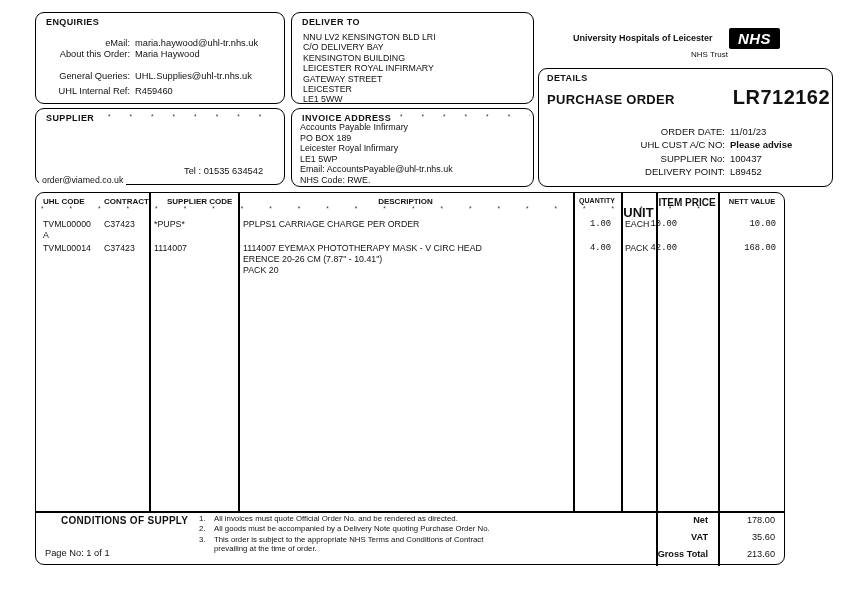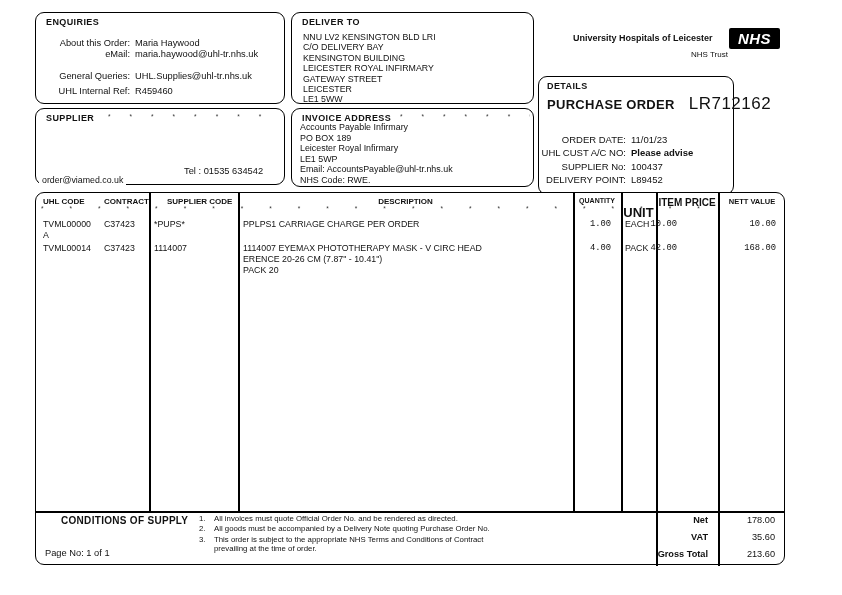--- a/index.html
+++ b/index.html
@@ -27,21 +27,21 @@
   
   .org-name  { position:absolute; left:573px; top:33px; font-size:9px; font-weight:bold; white-space:nowrap; }
   .nhs-logo  { position:absolute; left:729px; top:28px; width:51px; height:21px; background:#000; border-radius:2px;
                display:flex; align-items:center; justify-content:center; }
   .nhs-logo span { color:#fff; font-weight:bold; font-style:italic; font-size:15px; letter-spacing:.5px; }
   .nhs-trust { position:absolute; left:691px; top:50px; font-size:8px; white-space:nowrap; }
 
   
   .details-po { position:absolute; left:8px; top:17px; display:flex; align-items:baseline; gap:14px; white-space:nowrap; }
   .po-label  { font-size:13px; font-weight:bold; letter-spacing:.3px; }
-  .po-number { font-size:17px; font-weight:normal; letter-spacing:.5px; }
+  .po-number { font-size:20px; font-weight:bold; letter-spacing:.5px;margin-left:44px; }
   .details-rows { position:absolute; top:56px; left:0; right:12px; font-size:9.5px; }
   .det-row   { display:flex; line-height:13.4px; }
   .det-label { flex:1; text-align:right; white-space:nowrap; }
   .det-value { width:90px; margin-left:5px; white-space:nowrap; }
   .bold { font-weight:bold; }
 
   
   .vline { position:absolute; width:1.5px; background:#000; top:0; }
   .hline { position:absolute; height:1.5px; background:#000; left:0; width:100%; }
   .th    { position:absolute; top:4px; font-weight:bold; font-size:8px; white-space:nowrap; }
@@ -62,26 +62,26 @@
 </style>
 </head>
 <body>
 
 <div class="page">
 
   <div class="box" style="left:35px; top:12px; width:250px; height:92px;">
     <div class="bh">ENQUIRIES</div>
     <div class="enq-rows">
       <div class="enq-row">
+        <span class="enq-label">eMail:</span>
+        <span class="enq-value">maria.haywood@uhl-tr.nhs.uk</span>
+      </div>
+      <div class="enq-row">
         <span class="enq-label">About this Order:</span>
         <span class="enq-value">Maria Haywood</span>
-      </div>
-      <div class="enq-row">
-        <span class="enq-label">eMail:</span>
-        <span class="enq-value">maria.haywood@uhl-tr.nhs.uk</span>
       </div>
       <div class="enq-row mt12">
         <span class="enq-label">General Queries:</span>
         <span class="enq-value">UHL.Supplies@uhl-tr.nhs.uk</span>
       </div>
       <div class="enq-row mt4">
         <span class="enq-label">UHL Internal Ref:</span>
         <span class="enq-value">R459460</span>
       </div>
     </div>
@@ -119,21 +119,21 @@
     <div class="addr" style="left:8px; top:13px; line-height:10.5px; font-size:8.9px;">
       <div>Accounts Payable Infirmary</div>
       <div>PO BOX 189</div>
       <div>Leicester Royal Infirmary</div>
       <div>LE1 5WP</div>
       <div>Email: AccountsPayable@uhl-tr.nhs.uk</div>
       <div>NHS Code: RWE.</div>
     </div>
   </div>
 
-  <div class="box" style="left:538px; top:76px; width:196px; height:119px;">
+  <div class="box" style="left:538px; top:68px; width:295px; height:119px;">
     <div class="bh" style="left:8px;">DETAILS</div>
     <div class="details-po">
       <span class="po-label">PURCHASE ORDER</span>
       <span class="po-number">LR712162</span>
     </div>
     <div class="details-rows">
       <div class="det-row">
         <span class="det-label">ORDER DATE:</span>
         <span class="det-value">11/01/23</span>
       </div>

